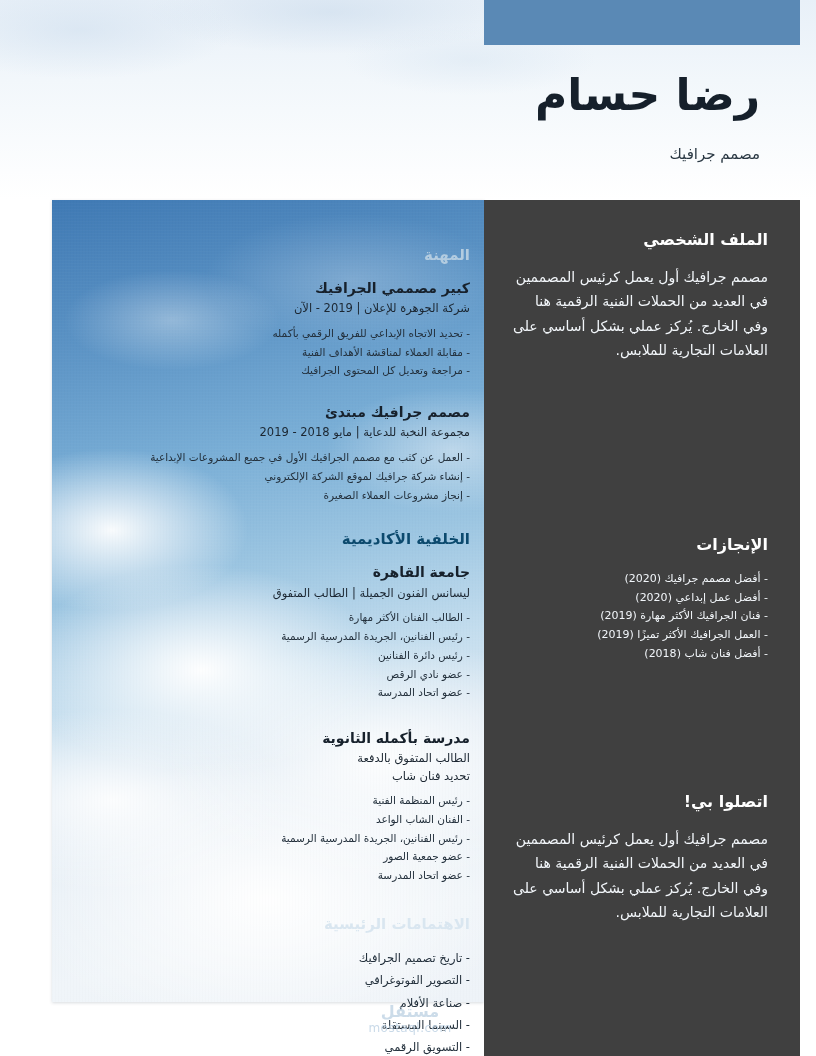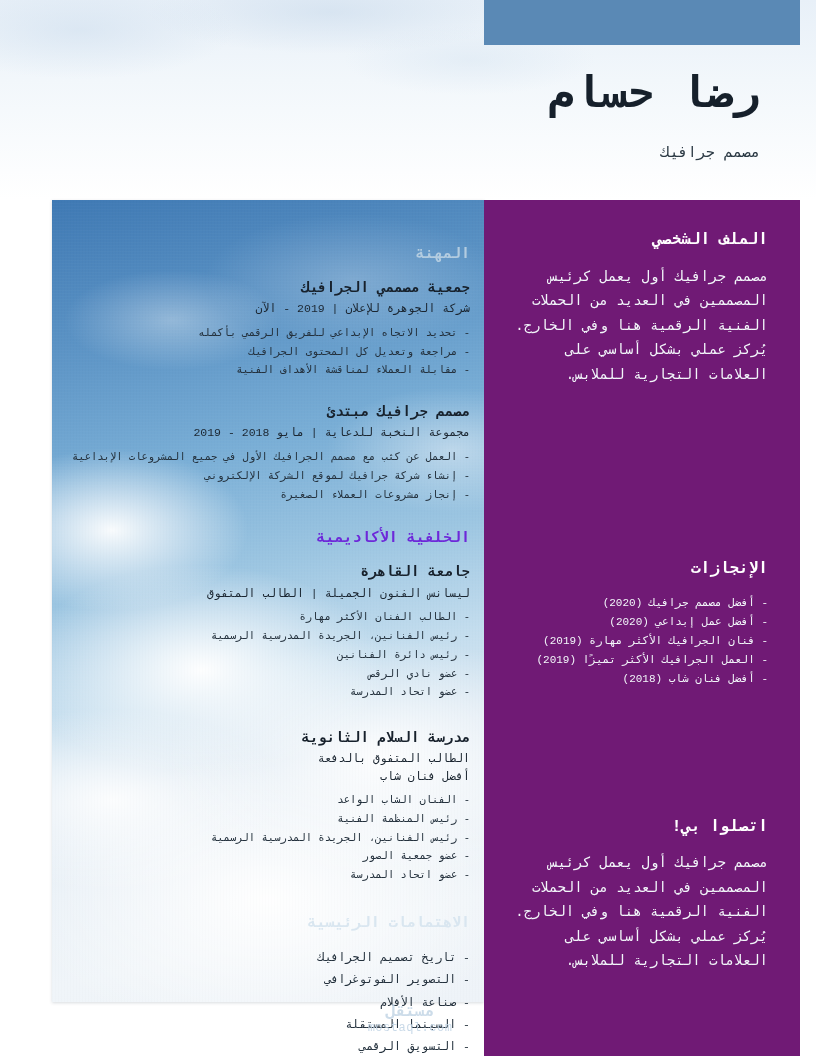--- a/index.html
+++ b/index.html
@@ -15,21 +15,20 @@
     position: relative;
   }
 
   
   #page {
     position: absolute;
     inset: 0;
     width: 816px;
     height: 1056px;
     background: #ffffff;
-    font-family: Liberation Mono, monospace;
   }
 
   
   .paper-texture {
     position: absolute;
     left: 0; top: 0;
     width: 816px; height: 200px;
     background:
       radial-gradient(ellipse 220px 70px at 80px 30px, rgba(206,222,238,.55), rgba(255,255,255,0) 70%),
       radial-gradient(ellipse 260px 60px at 330px 12px, rgba(198,216,234,.5), rgba(255,255,255,0) 70%),
@@ -67,21 +66,21 @@
     font-weight: 400;
     color: #2b3944;
     line-height: 1.2;
   }
 
   
   .sidebar {
     position: absolute;
     left: 484px; top: 200px;
     width: 316px; height: 856px;
-    background: #701a75;
+    background: #404040;
     box-sizing: border-box;
     padding: 30px 32px 0 26px;
     text-align: right;
     color: #ffffff;
   }
   .sidebar-section { margin-bottom: 6px; }
   .sidebar-title {
     font-size: 16px;
     font-weight: 700;
     color: #ffffff;
@@ -159,21 +158,21 @@
     direction: rtl;
     margin-top: 16px;
   }
   .sec-title {
     font-size: 15px;
     font-weight: 700;
     color: #b3cce0;
     margin: 0 0 14px 0;
     line-height: 1.2;
   }
-  .sec-title.light { color: #6d28d9; }
+  .sec-title.light { color: #0c4a6e; }
   .sec-title.pale  { color: #d9e6f0; }
 
   .entry { margin-bottom: 16px; }
   .entry-title {
     font-size: 14px;
     font-weight: 700;
     color: #17212c;
     line-height: 1.45;
     margin: 0 0 2px 0;
   }
@@ -255,26 +254,26 @@
     <div class="sky"></div>
     <div class="sky-grain"></div>
   </div>
 
   <div class="content">
 
     <div>
       <h2 class="sec-title">المهنة</h2>
 
       <div class="entry">
-        <div class="entry-title">جمعية مصممي الجرافيك</div>
+        <div class="entry-title">كبير مصممي الجرافيك</div>
         <div class="entry-meta">شركة الجوهرة للإعلان | 2019 - الآن</div>
         <ul class="bullets">
           <li>- تحديد الاتجاه الإبداعي للفريق الرقمي بأكمله</li>
+          <li>- مقابلة العملاء لمناقشة الأهداف الفنية</li>
           <li>- مراجعة وتعديل كل المحتوى الجرافيك</li>
-          <li>- مقابلة العملاء لمناقشة الأهداف الفنية</li>
         </ul>
       </div>
 
       <div class="entry" style="margin-top:22px;">
         <div class="entry-title">مصمم جرافيك مبتدئ</div>
         <div class="entry-meta">مجموعة النخبة للدعاية | مايو 2018 - 2019</div>
         <ul class="bullets">
           <li>- العمل عن كثب مع مصمم الجرافيك الأول في جميع المشروعات الإبداعية</li>
           <li>- إنشاء شركة جرافيك لموقع الشركة الإلكتروني</li>
           <li>- إنجاز مشروعات العملاء الصغيرة</li>
@@ -291,26 +290,26 @@
         <ul class="bullets">
           <li>- الطالب الفنان الأكثر مهارة</li>
           <li>- رئيس الفنانين، الجريدة المدرسية الرسمية</li>
           <li>- رئيس دائرة الفنانين</li>
           <li>- عضو نادي الرقص</li>
           <li>- عضو اتحاد المدرسة</li>
         </ul>
       </div>
 
       <div class="entry" style="margin-top:26px;">
-        <div class="entry-title">مدرسة السلام الثانوية</div>
+        <div class="entry-title">مدرسة بأكمله الثانوية</div>
         <div class="entry-meta" style="margin-bottom:0;">الطالب المتفوق بالدفعة</div>
-        <div class="entry-sub">أفضل فنان شاب</div>
+        <div class="entry-sub">تحديد فنان شاب</div>
         <ul class="bullets">
+          <li>- رئيس المنظمة الفنية</li>
           <li>- الفنان الشاب الواعد</li>
-          <li>- رئيس المنظمة الفنية</li>
           <li>- رئيس الفنانين، الجريدة المدرسية الرسمية</li>
           <li>- عضو جمعية الصور</li>
           <li>- عضو اتحاد المدرسة</li>
         </ul>
       </div>
     </div>
 
     <div class="block-gap-int">
       <h2 class="sec-title pale">الاهتمامات الرئيسية</h2>
       <ul class="interests">

